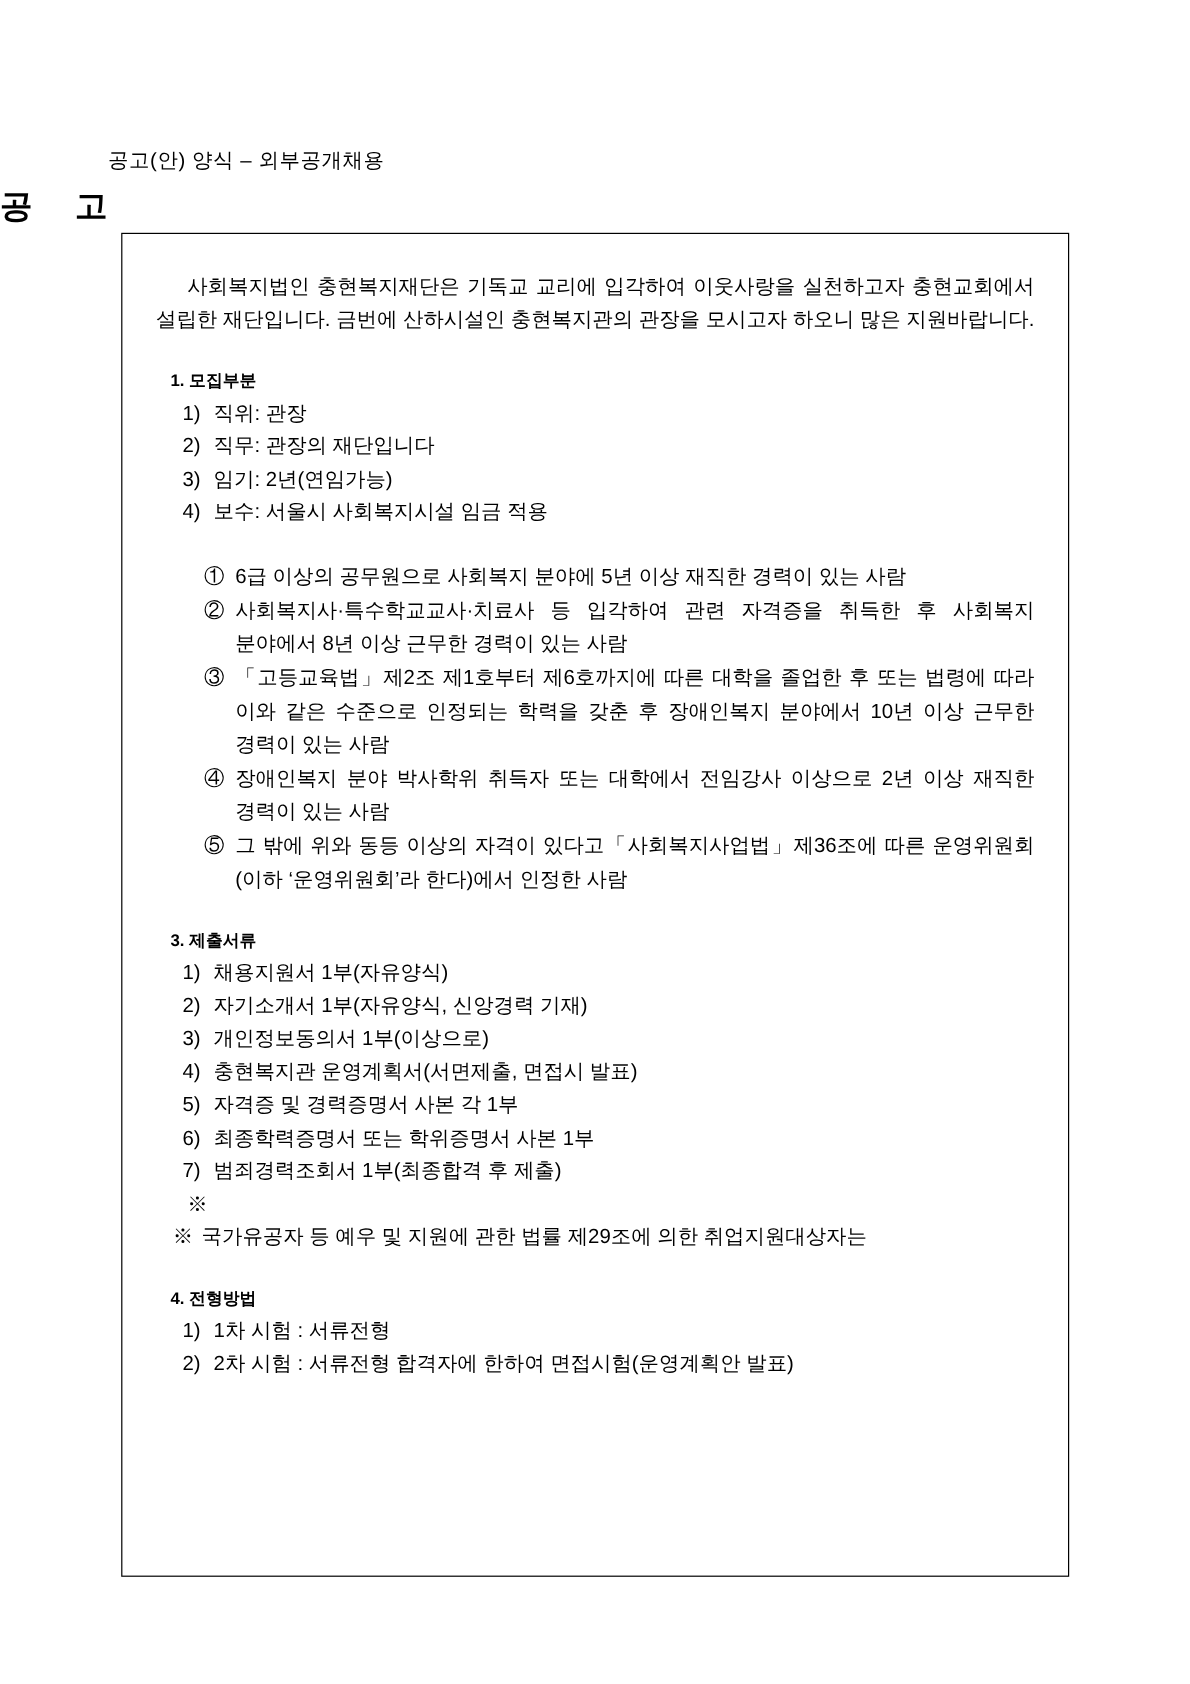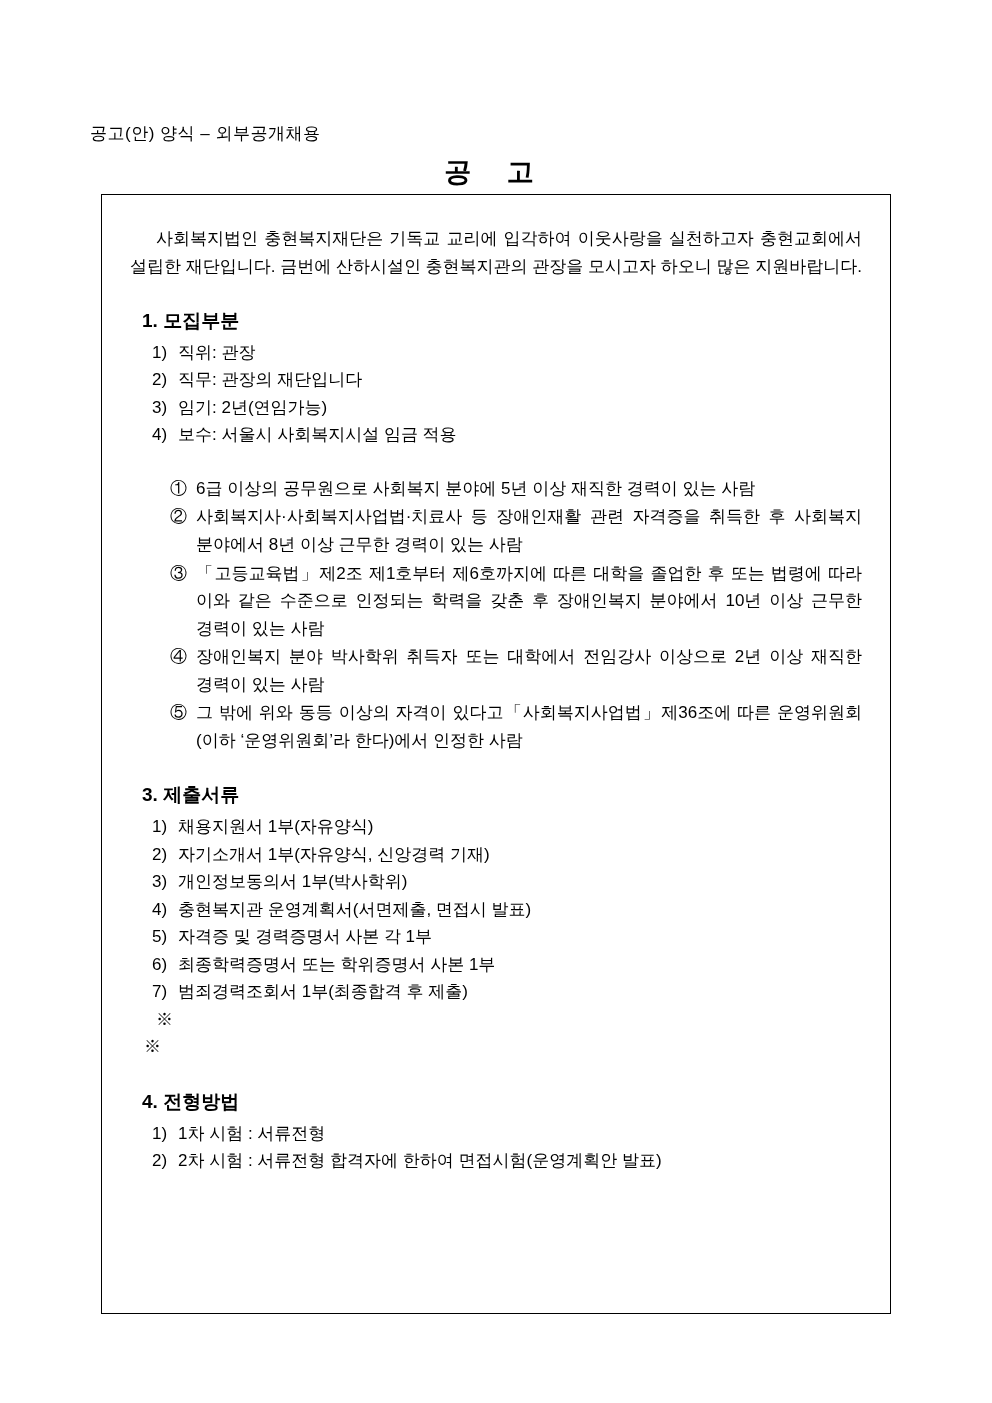--- a/index.html
+++ b/index.html
@@ -27,21 +27,20 @@
     left: 90px;
     top: 86px;
     font-size: 17px;
     letter-spacing: 0.5px;
   }
   .doc-title {
     position: absolute;
     left: 0;
     top: 118px;
     width: 992px;
-    text-align: center;
     font-size: 27px;
     font-weight: bold;
     letter-spacing: 14px;
   }
   .frame {
     position: absolute;
     left: 101px;
     top: 158px;
     width: 790px;
     height: 1120px;
@@ -59,21 +58,21 @@
     text-justify: inter-character;
     text-indent: 26px;
     margin: 0 0 4px 0;
     word-break: keep-all;
   }
   .section {
     margin-top: 26px;
   }
   .section-title {
     font-weight: bold;
-    font-size: 19px;
+    font-size: 14px;
     margin-left: 12px;
     margin-bottom: 2px;
   }
   .num-list {
     margin: 0;
     padding: 0;
     list-style: none;
   }
   .num-list li {
     display: flex;
@@ -170,21 +169,21 @@
       </div>
 
       <div class="section">
         <ul class="circ-list">
           <li>
             <span class="marker">①</span>
             <span class="txt">6급 이상의 공무원으로 사회복지 분야에 5년 이상 재직한 경력이 있는 사람</span>
           </li>
           <li>
             <span class="marker">②</span>
-            <span class="txt">사회복지사·사회복지사업법·치료사 등 장애인재활 관련 자격증을 취득한 후 사회복지 분야에서 8년 이상 근무한 경력이 있는 사람</span>
+            <span class="txt">사회복지사·특수학교교사·치료사 등 입각하여 관련 자격증을 취득한 후 사회복지 분야에서 8년 이상 근무한 경력이 있는 사람</span>
           </li>
           <li>
             <span class="marker">③</span>
             <span class="txt">「고등교육법」제2조 제1호부터 제6호까지에 따른 대학을 졸업한 후 또는 법령에 따라 이와 같은 수준으로 인정되는 학력을 갖춘 후 장애인복지 분야에서 10년 이상 근무한 경력이 있는 사람</span>
           </li>
           <li>
             <span class="marker">④</span>
             <span class="txt">장애인복지 분야 박사학위 취득자 또는 대학에서 전임강사 이상으로 2년 이상 재직한 경력이 있는 사람</span>
           </li>
           <li>
@@ -203,21 +202,21 @@
           <li>
             <span class="marker">1)</span>
             <span class="txt">채용지원서 1부(자유양식)</span>
           </li>
           <li>
             <span class="marker">2)</span>
             <span class="txt">자기소개서 1부(자유양식, 신앙경력 기재)</span>
           </li>
           <li>
             <span class="marker">3)</span>
-            <span class="txt">개인정보동의서 1부(박사학위)</span>
+            <span class="txt">개인정보동의서 1부(이상으로)</span>
           </li>
           <li>
             <span class="marker">4)</span>
             <span class="txt">충현복지관 운영계획서(서면제출, 면접시 발표)</span>
           </li>
           <li>
             <span class="marker">5)</span>
             <span class="txt">자격증 및 경력증명서 사본 각 1부</span>
           </li>
           <li>
@@ -227,20 +226,21 @@
           <li>
             <span class="marker">7)</span>
             <span class="txt">범죄경력조회서 1부(최종합격 후 제출)</span>
           </li>
         </ul>
         <div class="note-line">
           <span class="marker">※</span>
         </div>
         <div class="note-line2">
           <span class="marker">※</span>
+          <span>국가유공자 등 예우 및 지원에 관한 법률 제29조에 의한 취업지원대상자는</span>
         </div>
       </div>
 
       <div class="section">
         <div class="section-title">
           <span>4.</span>
           <span>전형방법</span>
         </div>
         <ul class="num-list">
           <li>

